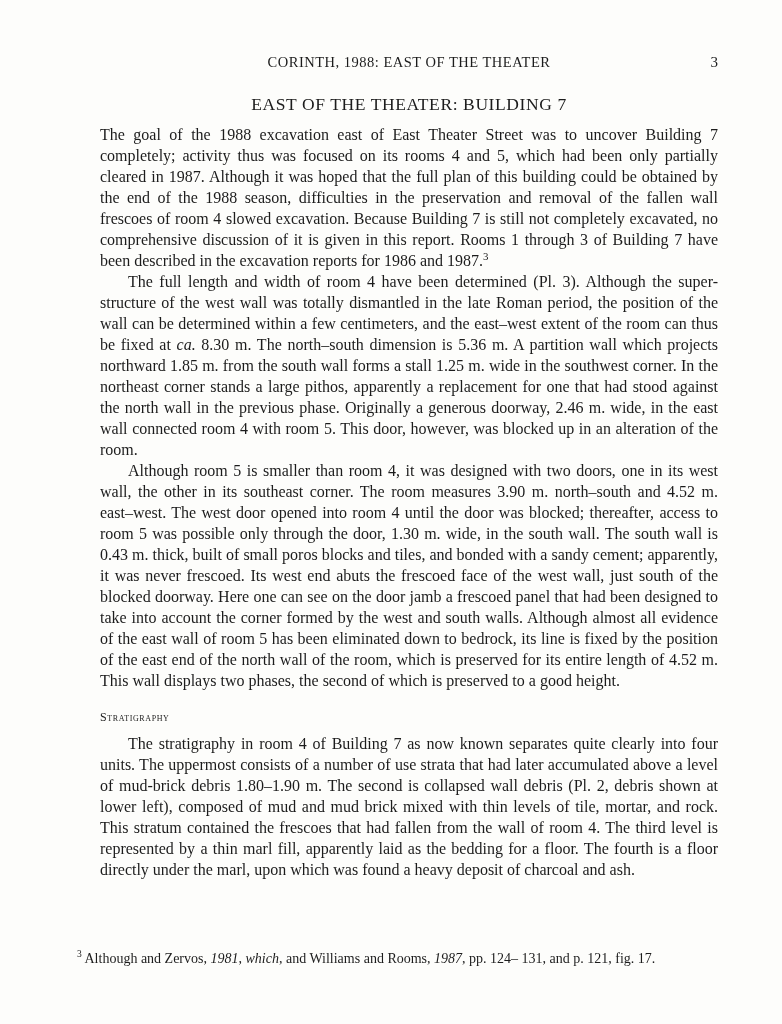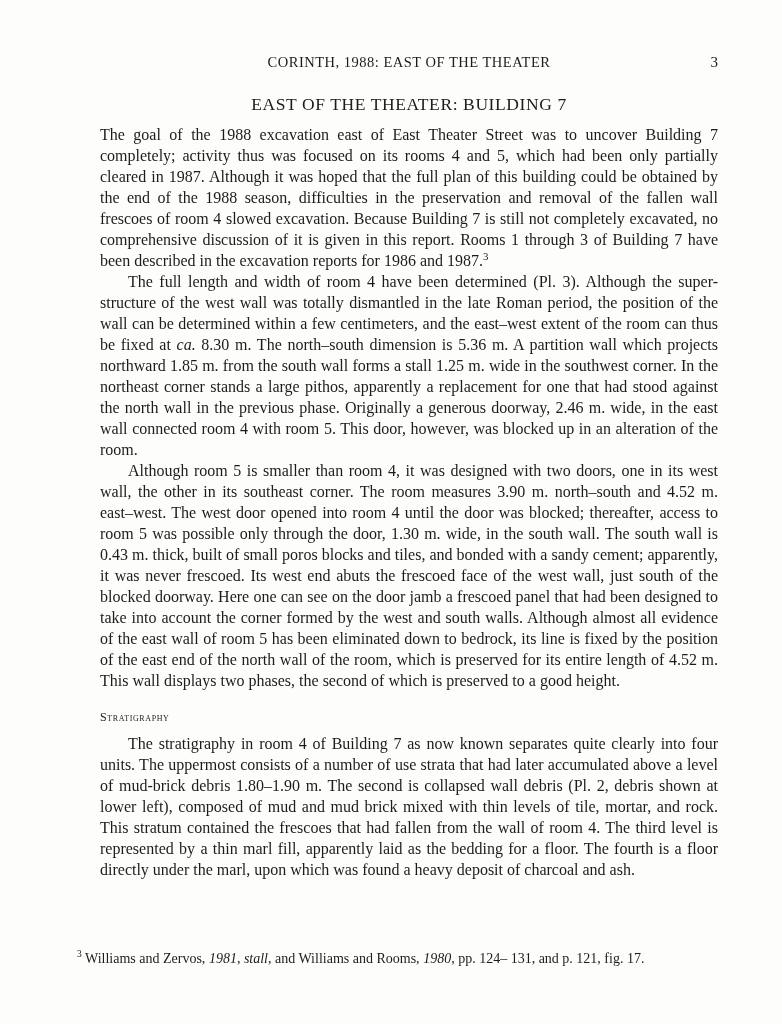--- a/index.html
+++ b/index.html
@@ -93,15 +93,15 @@
         <p class="para indent"><span>Although room 5 is smaller than room 4, it was designed with two doors, one in its west wall, the other in its southeast corner. The room measures 3.90 m. north–south and 4.52 m. east–west. The west door opened into room 4 until the door was blocked; thereafter, access to room 5 was possible only through the door, 1.30 m. wide, in the south wall. The south wall is 0.43 m. thick, built of small poros blocks and tiles, and bonded with a sandy cement; apparently, it was never frescoed. Its west end abuts the frescoed face of the west wall, just south of the blocked doorway. Here one can see on the door jamb a frescoed panel that had been designed to take into account the corner formed by the west and south walls. Although almost all evidence of the east wall of room 5 has been eliminated down to bedrock, its line is fixed by the position of the east end of the north wall of the room, which is preserved for its entire length of 4.52 m. This wall displays two phases, the second of which is preserved to a good height.</span></p>
       </div>
 
     <h2 class="section-heading">Stratigraphy</h2>
 
     <div id="stratigraphy-paragraphs">
         <p class="para indent"><span>The stratigraphy in room 4 of Building 7 as now known separates quite clearly into four units. The uppermost consists of a number of use strata that had later accumulated above a level of mud-brick debris 1.80–1.90 m. The second is collapsed wall debris (Pl. 2, debris shown at lower left), composed of mud and mud brick mixed with thin levels of tile, mortar, and rock. This stratum contained the frescoes that had fallen from the wall of room 4. The third level is represented by a thin marl fill, apparently laid as the bedding for a floor. The fourth is a floor directly under the marl, upon which was found a heavy deposit of charcoal and ash.</span></p>
       </div>
   </div>
 
-  <div class="footnote" id="footnote"><sup>3</sup><span> Williams and Zervos, </span><i>1981</i><span>, </span><i>stall</i><span>, and Williams and Rooms, </span><i>1980</i><span>, pp. 124– 131, and p. 121, fig. 17.</span></div>
+  <div class="footnote" id="footnote"><sup>3</sup><span> Although and Zervos, </span><i>1981</i><span>, </span><i>which</i><span>, and Williams and Rooms, </span><i>1987</i><span>, pp. 124– 131, and p. 121, fig. 17.</span></div>
 
 </div>
 
 </body></html>

